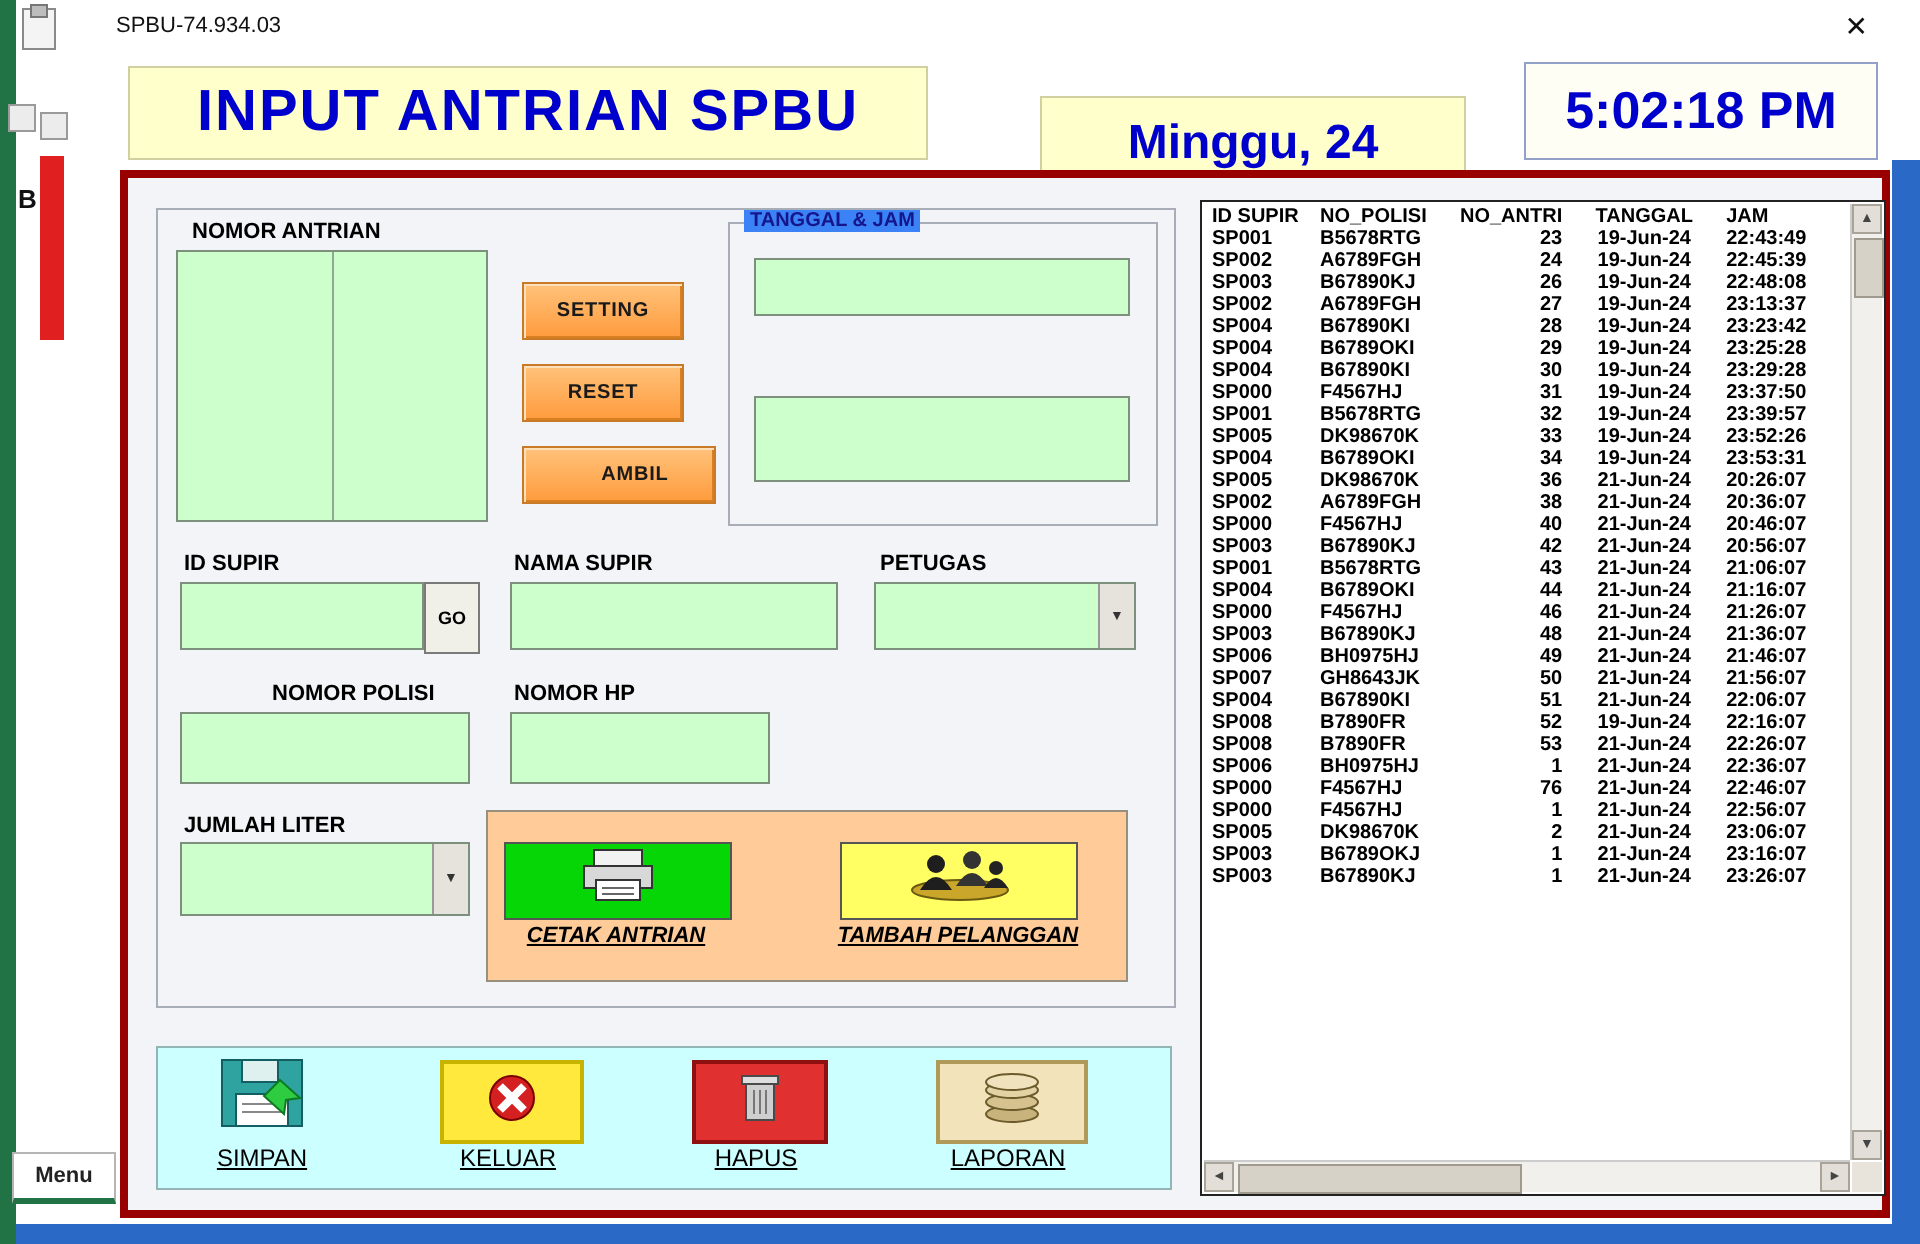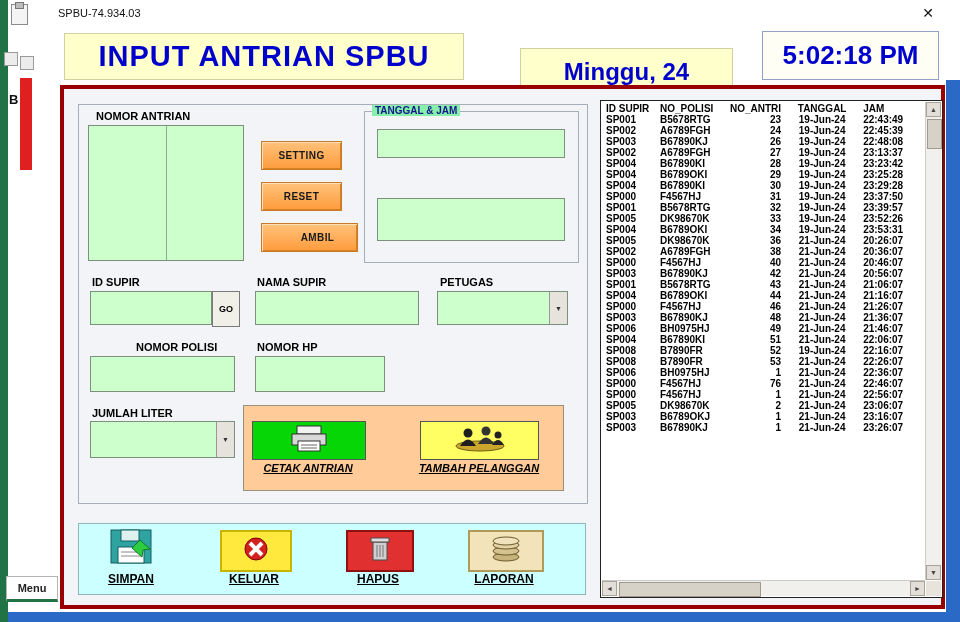--- a/index.html
+++ b/index.html
@@ -28,21 +28,21 @@
         color:#0000cd;font-weight:bold;}
   .app-title{left:64px;top:33px;width:398px;height:45px;font-size:29px;letter-spacing:1px;}
   .date-box{left:520px;top:48px;width:211px;height:45px;font-size:24px;}
   .time-box{left:762px;top:31px;width:175px;height:47px;background:#fffef4;border:1px solid #93a0c8;
             display:flex;align-items:center;justify-content:center;color:#0000cd;font-weight:bold;font-size:26px;}
   
   .main-form{left:60px;top:85px;width:877px;height:516px;border:4px solid #990000;background:#f3f4f7;}
   .frame{border:1px solid #a8aeb8;background:transparent;}
   .left-frame{left:78px;top:104px;width:508px;height:398px;}
   .lbl{position:absolute;font-size:11px;font-weight:bold;color:#000;white-space:nowrap;}
-  .navy{color:#16168c;font-size:10px;background:#86efac;padding:0 3px;}
+  .navy{color:#16168c;font-size:10px;background:#3b82f6;padding:0 3px;}
   .field{position:absolute;background:#ccffcc;border:1px solid #7d8f7d;box-sizing:border-box;}
   input.field{padding:0 4px;font:bold 12px "Liberation Sans",sans-serif;color:#000;outline:none;}
   .listbox{left:88px;top:125px;width:156px;height:136px;}
   .list-divider{position:absolute;left:50%;top:0;width:1px;height:100%;background:#93a893;}
   .obtn{position:absolute;width:79px;height:27px;left:261px;display:flex;align-items:center;justify-content:center;
         background:linear-gradient(#ffc27a,#ff9b3d);border:1px solid #c87a28;
         box-shadow:inset 1px 1px 0 #ffe0bb, inset -1px -1px 0 #d87f1f;
         font-weight:bold;font-size:10px;color:#1a1a1a;letter-spacing:.4px;cursor:pointer;}
   .go-btn{left:212px;top:291px;width:26px;height:34px;background:#f0efe8;border:1px solid #7a7a7a;
           display:flex;align-items:center;justify-content:center;font-size:9px;font-weight:bold;cursor:pointer;}
@@ -54,21 +54,21 @@
   .cetak-btn{left:252px;top:421px;width:112px;height:37px;background:#06d506;}
   .tambah-btn{left:420px;top:421px;width:117px;height:37px;background:#ffff63;}
   .ulabel{position:absolute;font-size:11px;font-weight:bold;color:#000;text-decoration:underline;
           text-align:center;white-space:nowrap;font-style:italic;}
   
   .bottom-panel{left:78px;top:523px;width:506px;height:70px;background:#ccffff;border:1px solid #93b5b5;}
   .icon-box{position:absolute;display:flex;align-items:center;justify-content:center;cursor:pointer;}
   .keluar-box{left:220px;top:530px;width:68px;height:38px;background:#ffe93c;border:2px solid #c8b400;}
   .hapus-box{left:346px;top:530px;width:64px;height:38px;background:#e03030;border:2px solid #8f1010;}
   .laporan-box{left:468px;top:530px;width:72px;height:38px;background:#f2e3bb;border:2px solid #b09a5a;}
-  .blabel{position:absolute;top:572px;font-size:12px;font-weight:bold;color:#000;
+  .blabel{position:absolute;top:572px;font-size:12px;font-weight:normal;color:#000;
           text-decoration:underline;text-align:center;}
   
   .grid-panel{left:600px;top:100px;width:341px;height:496px;background:#fff;border:1px solid #222;}
   table.grid{position:absolute;left:3px;top:2px;border-collapse:collapse;table-layout:fixed;}
   table.grid th,table.grid td{font:bold 10px "Liberation Sans",sans-serif;line-height:11px;
       padding:0 2px;white-space:nowrap;color:#000;}
   .c0{width:50px;text-align:left;}
   .c1{width:66px;text-align:left;}
   .c2{width:44px;text-align:right;}
   td.c2{padding-right:18px;}
@@ -376,20 +376,27 @@
             <td class="c4">21:36:07</td>
           </tr>
           <tr>
             <td class="c0">SP006</td>
             <td class="c1">BH0975HJ</td>
             <td class="c2">49</td>
             <td class="c3">21-Jun-24</td>
             <td class="c4">21:46:07</td>
           </tr>
           <tr>
+            <td class="c0">SP007</td>
+            <td class="c1">GH8643JK</td>
+            <td class="c2">50</td>
+            <td class="c3">21-Jun-24</td>
+            <td class="c4">21:56:07</td>
+          </tr>
+          <tr>
             <td class="c0">SP004</td>
             <td class="c1">B67890KI</td>
             <td class="c2">51</td>
             <td class="c3">21-Jun-24</td>
             <td class="c4">22:06:07</td>
           </tr>
           <tr>
             <td class="c0">SP008</td>
             <td class="c1">B7890FR</td>
             <td class="c2">52</td>

